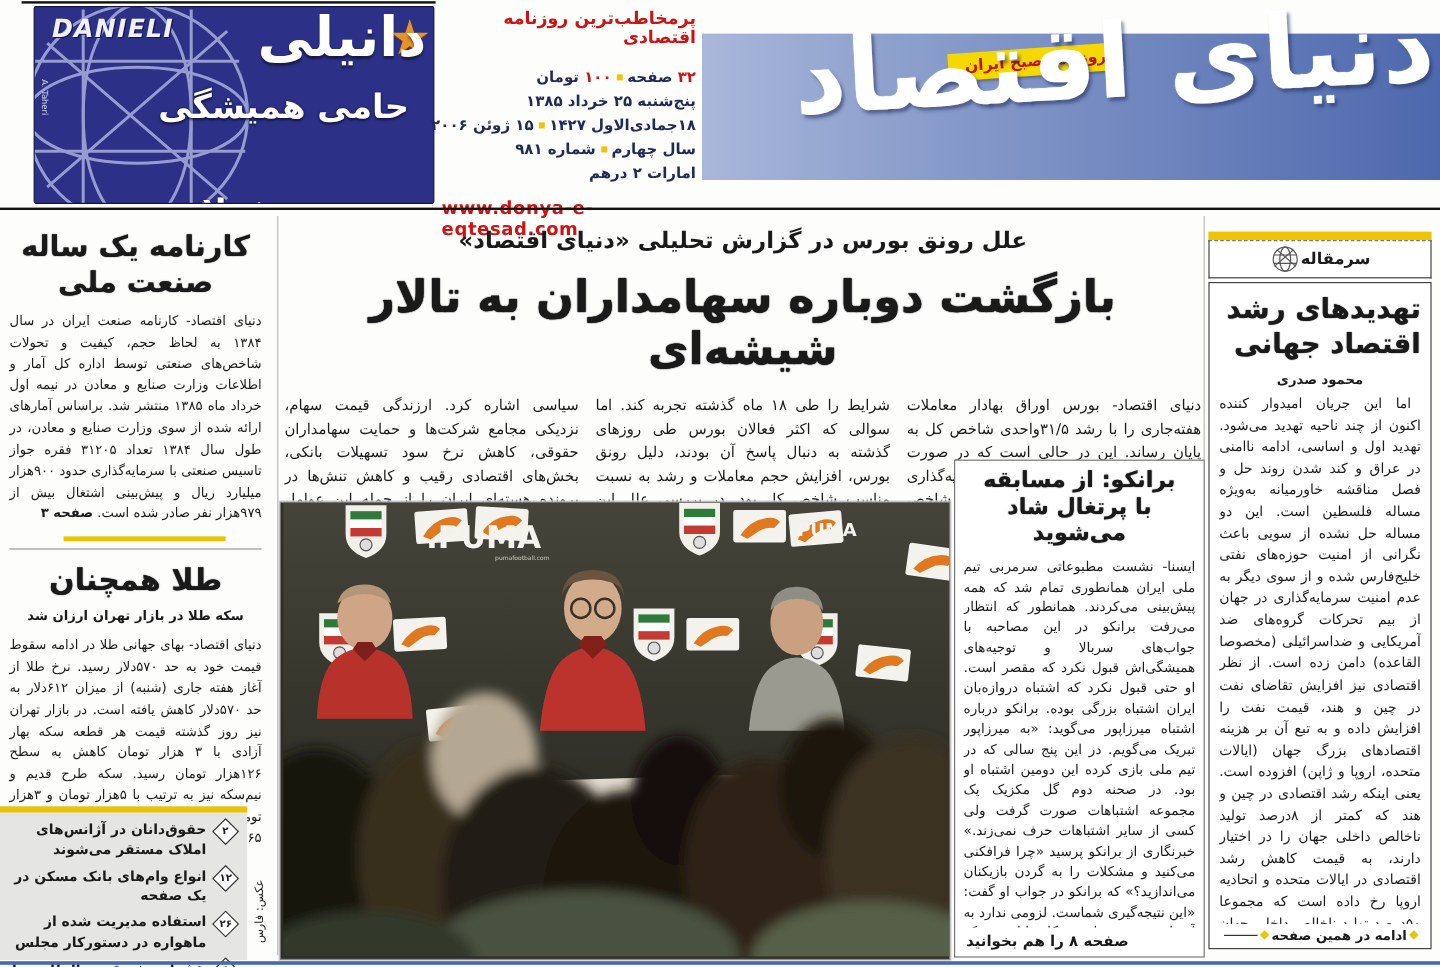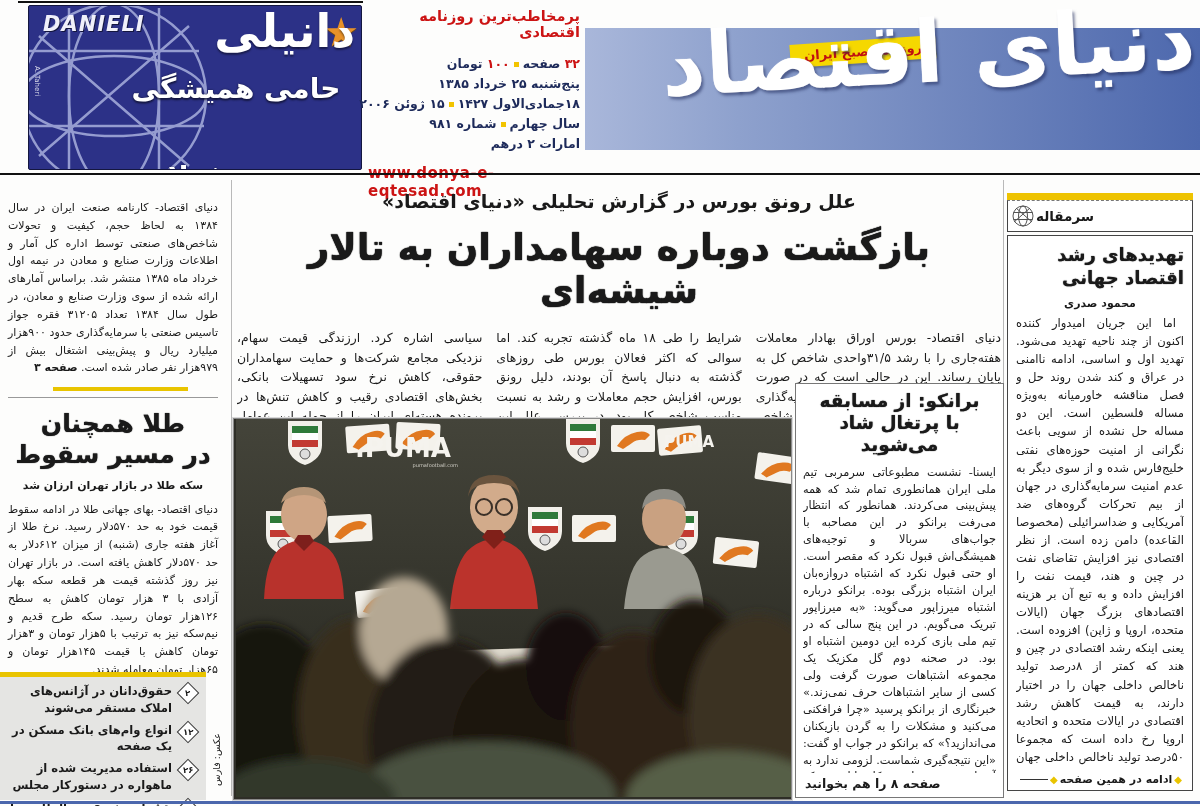--- a/index.html
+++ b/index.html
@@ -79,25 +79,25 @@
   .branko{position:absolute;left:795px;top:383px;width:209px;height:415px;border:1px solid #777;background:#fff;
       box-sizing:border-box;padding:6px 7px;display:flex;flex-direction:column;}
   .branko .t{font-weight:bold;font-size:18.5px;text-align:center;line-height:1.2;text-shadow:0 0 1px currentColor;}
   .branko .b{flex:1;overflow:hidden;font-size:11.3px;line-height:1.5;text-align:justify;margin-top:8px;}
   .branko .pr{font-weight:bold;font-size:12.5px;text-align:left;padding:3px 6px 0 2px;}
 
   
   .edit{position:absolute;left:1007px;top:180px;width:186px;}
   .edit .gold{height:7px;background:#eec300;margin-top:13px;}
   .edit .labelbox{border:1px solid #444;border-top:1px dashed #777;height:30px;display:flex;align-items:center;
-      justify-content:flex-end;padding:0 2px;background:#fff;}
+      justify-content:center;padding:0 2px;background:#fff;}
   .edit .labelbox .lbl{font-weight:bold;font-size:13.5px;}
   .edit .content{border:1px solid #444;margin-top:3px;background:#fff;height:556px;box-sizing:border-box;
       padding:8px 8px 4px;display:flex;flex-direction:column;}
-  .edit .et{font-weight:bold;font-size:18px;text-align:right;line-height:1.25;text-shadow:0 0 1px currentColor;}
+  .edit .et{font-weight:bold;font-size:23px;text-align:right;line-height:1.25;text-shadow:0 0 1px currentColor;}
   .edit .au{font-weight:bold;font-size:11px;text-align:center;margin:8px 0 4px;}
   .edit .eb{flex:1;overflow:hidden;font-size:11.6px;line-height:1.56;text-align:justify;}
   .edit .eb p{margin:0 0 2px;text-indent:8px;}
   .edit .foot{display:flex;align-items:center;font-size:11px;font-weight:bold;padding-top:3px;}
   .edit .foot .dash{flex:1;height:1px;background:#333;margin-left:4px;}
   .ydia{color:#e9c400;font-size:10px;margin:0 2px;}
 
   .bottomline{position:absolute;left:0;top:801px;width:1200px;height:3px;background:#4b67ad;}
 </style>
 </head>
@@ -147,29 +147,32 @@
     <div class="badge">روزنامه صبح ایران</div>
     <div class="title">دنیای اقتصاد</div>
   </div>
 
   <div class="hrule"></div>
   <div class="vline" style="left:231px;"></div>
   <div class="vline" style="left:1003px;"></div>
 
   <div class="col-left">
     <div class="la la1">
+      <div class="t">
+        <div>کارنامه یک ساله</div>
+        <div>صنعت ملی</div>
+      </div>
       <div class="b"><span>دنیای اقتصاد- کارنامه صنعت ایران در سال ۱۳۸۴ به لحاظ حجم، کیفیت و تحولات شاخص‌های صنعتی توسط اداره کل آمار و اطلاعات وزارت صنایع و معادن در نیمه اول خرداد ماه ۱۳۸۵ منتشر شد. براساس آمارهای ارائه شده از سوی وزارت صنایع و معادن، در طول سال ۱۳۸۴ تعداد ۳۱۲۰۵ فقره جواز تاسیس صنعتی با سرمایه‌گذاری حدود ۹۰۰هزار میلیارد ریال و پیش‌بینی اشتغال بیش از ۹۷۹هزار نفر صادر شده است.</span>
         <span class="pref">صفحه ۳</span></div>
       <div class="goldbar"></div>
       <div class="thinline"></div>
     </div>
     <div class="la la2">
       <div class="t">
         <div>طلا همچنان</div>
-        <div>در مسیر سقوط</div>
       </div>
       <div class="sub">سکه طلا در بازار تهران ارزان شد</div>
       <div class="b"><span>دنیای اقتصاد- بهای جهانی طلا در ادامه سقوط قیمت خود به حد ۵۷۰دلار رسید. نرخ طلا از آغاز هفته جاری (شنبه) از میزان ۶۱۲دلار به حد ۵۷۰دلار کاهش یافته است. در بازار تهران نیز روز گذشته قیمت هر قطعه سکه بهار آزادی با ۳ هزار تومان کاهش به سطح ۱۲۶هزار تومان رسید. سکه طرح قدیم و نیم‌سکه نیز به ترتیب با ۵هزار تومان و ۳هزار تومان کاهش با قیمت ۱۴۵هزار تومان و ۶۵هزار تومان معامله شدند.</span>
         </div>
     </div>
   </div>
 
   <div class="briefs">
     <div class="brief">
       <span class="dia">

